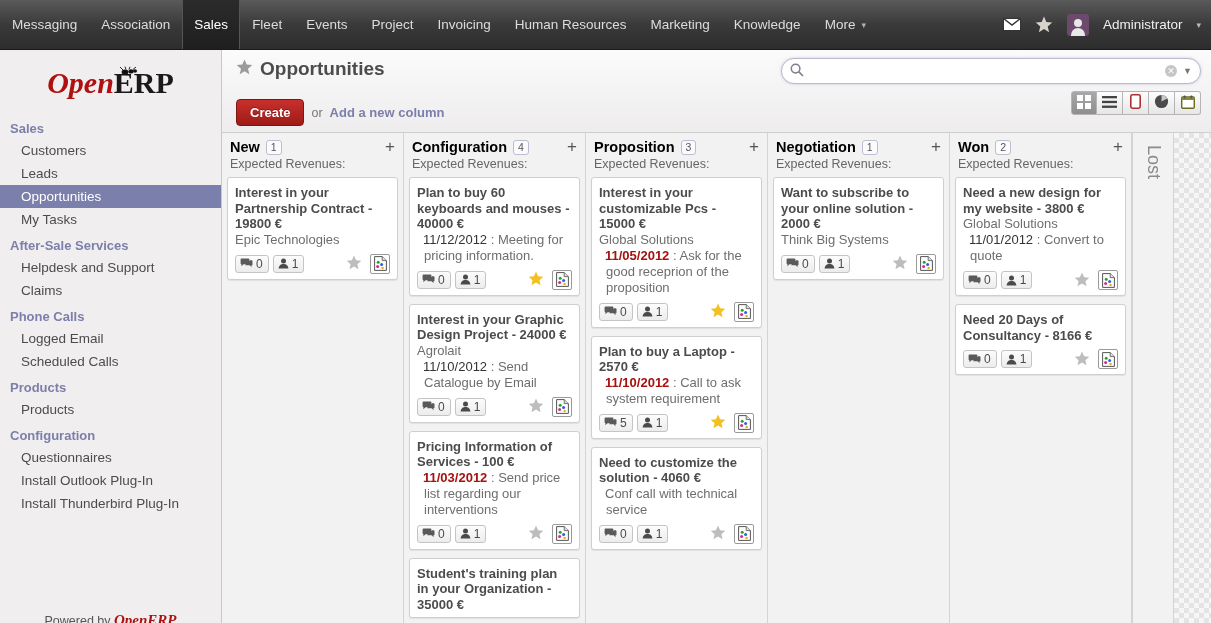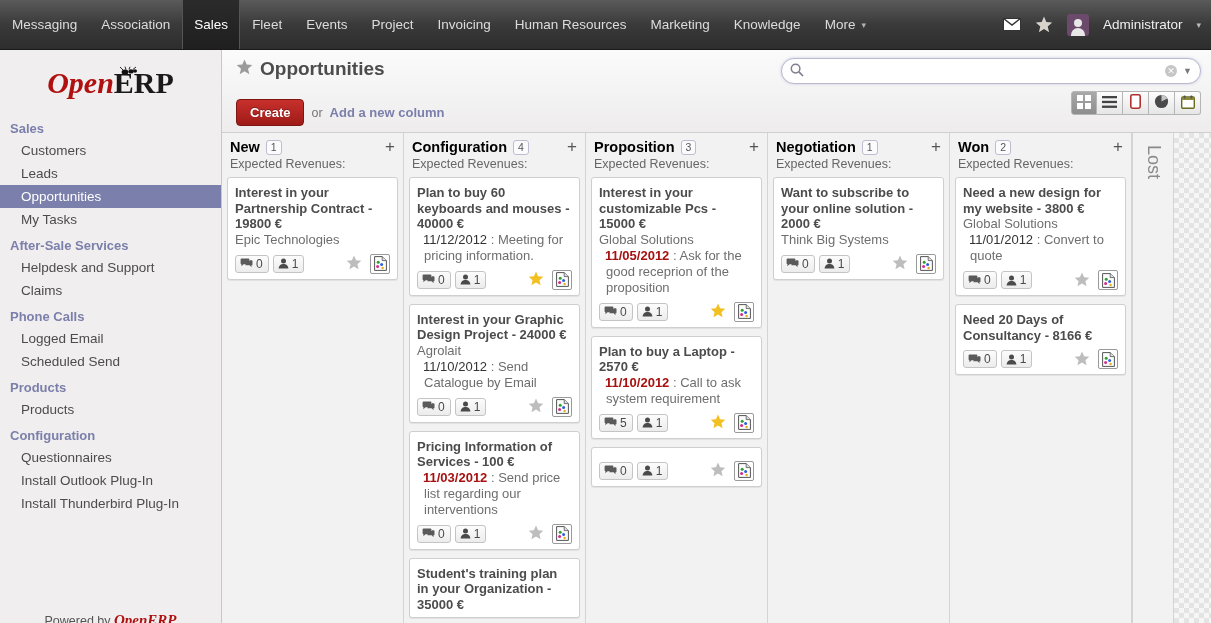--- a/index.html
+++ b/index.html
@@ -335,21 +335,21 @@
         <div class="nav-section">Sales</div>
         <div class="nav-link">Customers</div>
         <div class="nav-link">Leads</div>
         <div class="nav-link active">Opportunities</div>
         <div class="nav-link">My Tasks</div>
         <div class="nav-section">After-Sale Services</div>
         <div class="nav-link">Helpdesk and Support</div>
         <div class="nav-link">Claims</div>
         <div class="nav-section">Phone Calls</div>
         <div class="nav-link">Logged Email</div>
-        <div class="nav-link">Scheduled Send</div>
+        <div class="nav-link">Scheduled Calls</div>
         <div class="nav-section">Products</div>
         <div class="nav-link">Products</div>
         <div class="nav-section">Configuration</div>
         <div class="nav-link">Questionnaires</div>
         <div class="nav-link">Install Outlook Plug-In</div>
         <div class="nav-link">Install Thunderbird Plug-In</div>
       </div>
     <div id="powered">
       <span>Powered by </span><span class="oe">OpenERP</span>
     </div>
@@ -687,20 +687,22 @@
                       <path d="M9.2 0.6 L9.2 4.6 L13.4 4.6" fill="#dcdcdc" stroke="#555" stroke-width="0.8"></path>
                       <circle cx="5.2" cy="6.2" r="1.5" fill="#2f9e2f"></circle>
                       <circle cx="8.6" cy="8.6" r="1.5" fill="#2f5fdd"></circle>
                       <circle cx="4.6" cy="10.6" r="1.5" fill="#d42a8a"></circle>
                       <circle cx="9.6" cy="12" r="1.2" fill="#e0b020"></circle>
                     </svg>
                   </span>
                 </div>
               </div>
               <div class="kcard">
+                <div class="kcard-title"><b>Need to customize the solution</b> <span class="amt">- 4060 €</span></div>
+                <div class="kcard-note"><span>Conf call with technical service</span></div>
                 <div class="kcard-foot">
                   <span class="pill">
                     <span>
                       <svg width="13" height="11" viewBox="0 0 13 11">
                         <path d="M0.6 1.3 A1 1 0 0 1 1.6 0.4 L8.4 0.4 A1 1 0 0 1 9.4 1.3 L9.4 5.3 A1 1 0 0 1 8.4 6.2 L3.6 6.2 L1.3 8.3 L1.5 6.2 A1 1 0 0 1 0.6 5.3 Z" fill="#5a5a5a"></path>
                         <path d="M10.1 2.2 L11.6 2.2 A1 1 0 0 1 12.5 3.1 L12.5 6.4 A1 1 0 0 1 11.6 7.3 L11.4 7.3 L11.6 9.2 L9.6 7.3 L6 7.3 A1 1 0 0 1 5.1 6.4 L5.1 6.9 Z" fill="#5a5a5a"></path>
                       </svg>
                     </span>
                     <span>0</span>
                   </span>

